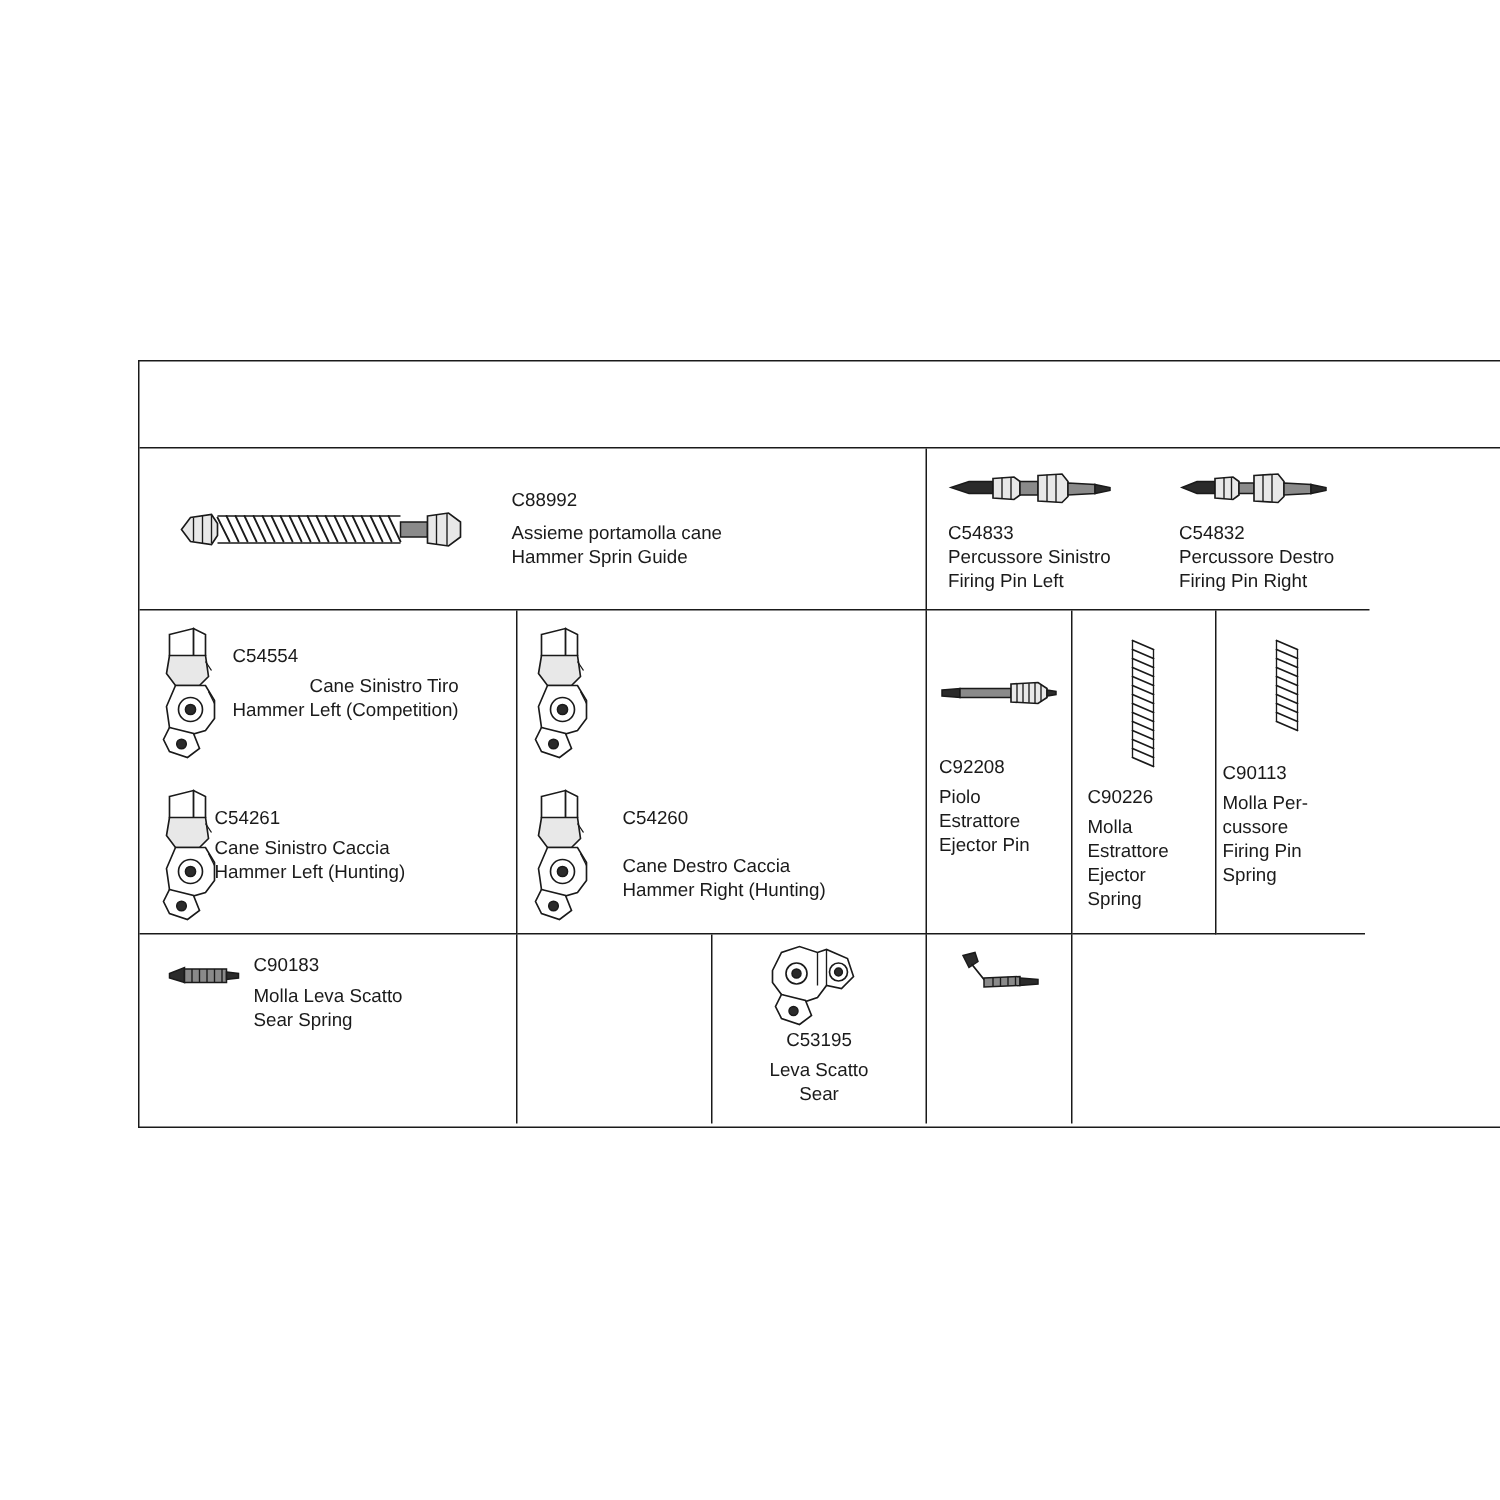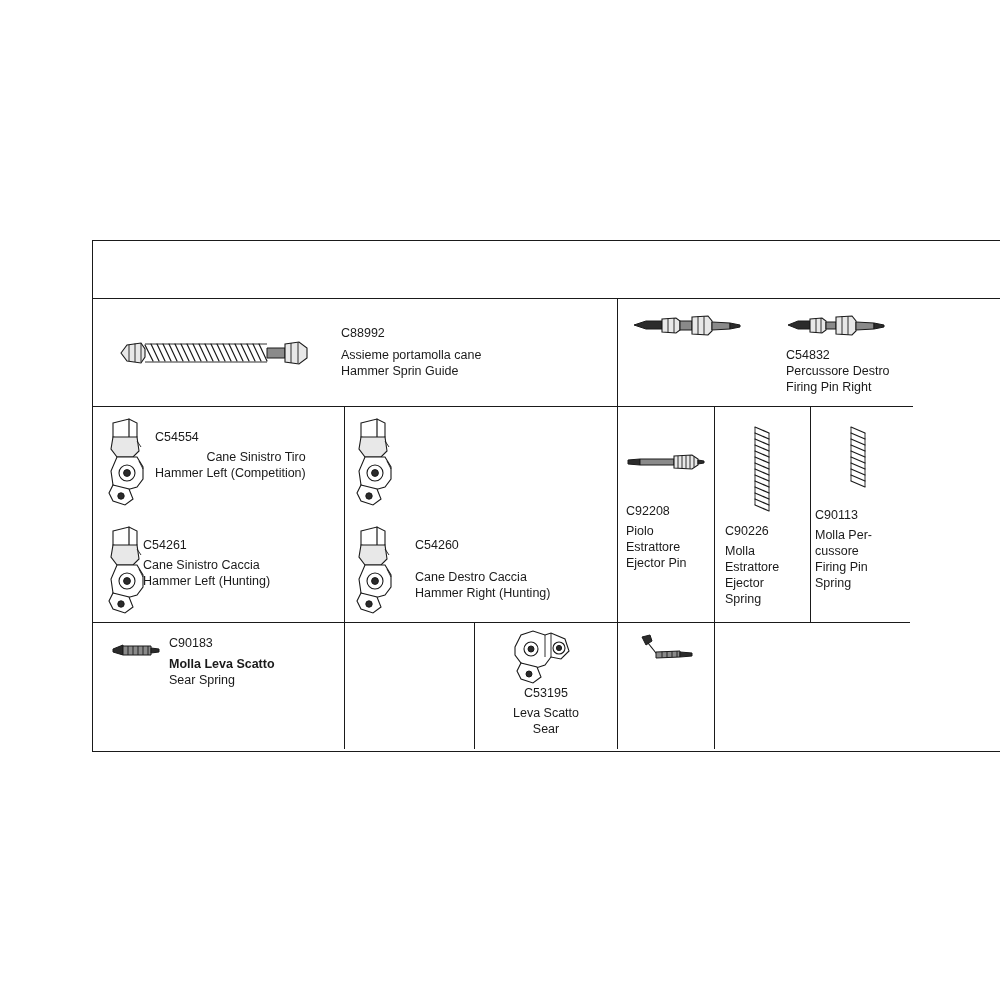--- a/index.html
+++ b/index.html
@@ -125,20 +125,25 @@
       <div class="art" style="left:14px; top:14px;">
         <svg width="110" height="26" viewBox="0 0 110 26">
           <path class="fil-dark" d="M2,12 L14,8 L30,8 L30,16 L14,16 Z"></path>
           <path class="fil-lite" d="M30,6 L44,5 L48,8 L48,17 L44,20 L30,19 Z"></path>
           <path class="fil-mid" d="M48,8 L60,8 L60,17 L48,17 Z"></path>
           <path class="fil-lite" d="M60,4 L76,3 L80,8 L80,18 L76,22 L60,21 Z"></path>
           <path class="fil-mid" d="M80,9 L98,10 L98,16 L80,17 Z"></path>
           <path class="fil-dark" d="M98,10 L108,12 L108,14 L98,16 Z"></path>
           <path class="ln-thin" d="M36,5.5 L36,19.5 M42,5 L42,20 M66,3.5 L66,21.5 M72,3.2 L72,21.8"></path>
         </svg>
+      </div>
+      <div class="txtblock" style="left:14px; top:48px;">
+        <div class="code">C54833</div>
+        <div class="desc">Percussore Sinistro</div>
+        <div class="desc">Firing Pin Left</div>
       </div>
     </div>
 
     <div class="cell bb" style="width:145px;">
       <div class="art" style="left:18px; top:14px;">
         <svg width="100" height="26" viewBox="0 0 100 26">
           <path class="fil-dark" d="M2,12 L12,8 L24,8 L24,16 L12,16 Z"></path>
           <path class="fil-lite" d="M24,6 L36,5 L40,8 L40,17 L36,20 L24,19 Z"></path>
           <path class="fil-mid" d="M40,9 L50,9 L50,16 L40,16 Z"></path>
           <path class="fil-lite" d="M50,4 L66,3 L70,8 L70,18 L66,22 L50,21 Z"></path>
@@ -295,21 +300,21 @@
       <div class="art" style="left:18px; top:18px;">
         <svg width="52" height="20" viewBox="0 0 52 20">
           <path class="fil-dark" d="M2,8 L12,4 L12,14 L2,11 Z"></path>
           <path class="fil-mid" d="M12,5 L40,5 L40,14 L12,14 Z"></path>
           <path class="ln-thin" d="M17,5 L17,14 M22,5 L22,14 M27,5 L27,14 M32,5 L32,14 M37,5 L37,14"></path>
           <path class="fil-dark" d="M40,7 L48,8 L48,11 L40,12 Z"></path>
         </svg>
       </div>
       <div class="txtblock" style="left:76px; top:12px;">
         <div class="code">C90183</div>
-        <div class="desc" style="margin-top:5px;font-weight:bold;">Molla Leva Scatto</div>
+        <div class="desc" style="margin-top:5px;">Molla Leva Scatto</div>
         <div class="desc">Sear Spring</div>
       </div>
     </div>
 
     <div class="cell br" style="width:130px;"></div>
 
     <div class="cell br" style="width:143px;">
       <div class="art" style="left:36px; top:6px;">
         <svg width="72" height="56" viewBox="0 0 72 56">
           <path class="fil-white" d="M4,18 L10,6 L22,2 L34,6 L40,4 L54,10 L58,22 L50,30 L40,28 L34,36 L22,40 L10,34 L4,26 Z"></path>

